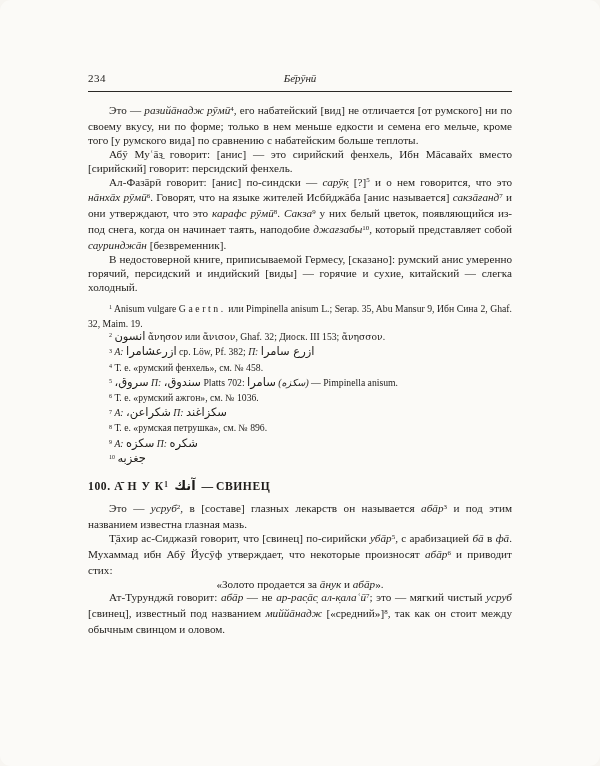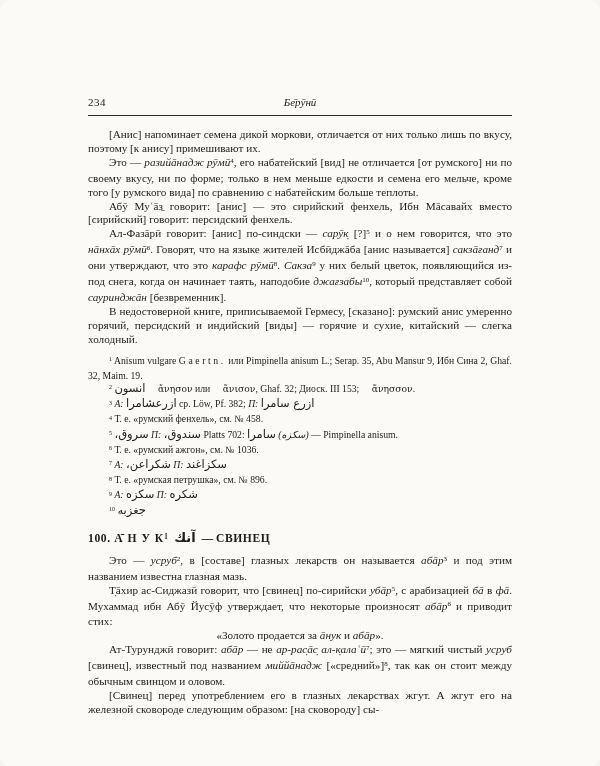--- a/index.html
+++ b/index.html
@@ -34,21 +34,20 @@
   }
   .page-num {
     position: absolute;
     left: 0;
     top: 0;
     letter-spacing: 0.5px;
   }
   .running-title {
     text-align: center;
     font-style: italic;
-    margin-top: 24px;
   }
   .body-text p {
     margin: 0;
     font-size: 11.2px;
     line-height: 13.9px;
     text-align: justify;
     text-indent: 21px;
   }
   .quote-line {
     text-align: center !important;
@@ -87,38 +86,36 @@
     font-size: 11.5px;
     line-height: 1;
     unicode-bidi: isolate;
     direction: rtl;
   }
   .section-heading .seg-ar { font-size: 13px; font-weight: bold; }
   .seg-gr {
     font-family: "DejaVu Serif", serif;
     font-size: 9.2px;
     line-height: 1;
-    margin-left: 10px;
   }
   .seg-sp { letter-spacing: 2.6px; }
   .seg-ls { letter-spacing: 1px; }
 </style>
 </head>
 <body>
 
 <div class="page">
   <div class="content">
 
     <div class="running-head">
       <span class="page-num">234</span>
       <div class="running-title">Бе̄рӯнӣ</div>
     </div>
 
     <div class="body-text">
-      <p><span>[Анис] напоминает семена дикой моркови, отличается от них только лишь по вкусу, поэтому [к анису] примешивают их.</span></p>
       <p><span>Это — </span><span class="seg-i">разийāнадж рӯмӣ</span><span class="seg-sup">4</span><span>, его набатейский [вид] не отличается [от румского] ни по своему вкусу, ни по форме; только в нем меньше едкости и семена его мельче, кроме того [у румского вида] по сравнению с набатейским больше теплоты.</span></p>
       <p><span>Абӯ Муʿāз̱ говорит: [анис] — это сирийский фенхель, Ибн Мāсавайх вместо [сирийский] говорит: персидский фенхель.</span></p>
       <p><span>Ал-Фазāрӣ говорит: [анис] по-синдски — </span><span class="seg-i">сарӯк̣</span><span> [?]</span><span class="seg-sup">5</span><span> и о нем говорится, что это </span><span class="seg-i">нāнхāх рӯмӣ</span><span class="seg-sup">6</span><span>. Говорят, что на языке жителей Исбӣджāба [анис называется] </span><span class="seg-i">сакзāғанд</span><span class="seg-sup">7</span><span> и они утверждают, что это </span><span class="seg-i">карафс рӯмӣ</span><span class="seg-sup">8</span><span>. </span><span class="seg-i">Сакза</span><span class="seg-sup">9</span><span> у них белый цветок, появляющийся из-под снега, когда он начинает таять, наподобие </span><span class="seg-i">джағзабы</span><span class="seg-sup">10</span><span>, который представляет собой </span><span class="seg-i">сауринджāн</span><span> [безвременник].</span></p>
       <p><span>В недостоверной книге, приписываемой Гермесу, [сказано]: румский анис умеренно горячий, персидский и индийский [виды] — горячие и сухие, китайский — слегка холодный.</span></p>
     </div>
 
     <div class="footnotes">
       <p class="footnote"><span class="seg-sup">1</span><span> Anisum vulgare </span><span class="seg-sp">Gaertn.</span><span> или Pimpinella anisum L.; Serap. 35, Abu Mansur 9, Ибн Сина 2, Ghaf. 32, Maim. 19.</span></p>
       <p class="footnote"><span class="seg-sup">2</span><span> </span><span class="seg-ar">انسون</span><span> </span><span class="seg-gr">ἄνησον</span><span> или </span><span class="seg-gr">ἄνισον</span><span>, Ghaf. 32; Диоск. III 153; </span><span class="seg-gr">ἄνησσον</span><span>.</span></p>
       <p class="footnote"><span class="seg-sup">3</span><span> </span><span class="seg-i">А:</span><span> </span><span class="seg-ar">ازرعشامرا</span><span> ср. Löw, Pf. 382; </span><span class="seg-i">П:</span><span> </span><span class="seg-ar">ازرع سامرا</span></p>
@@ -131,17 +128,16 @@
       <p class="footnote"><span class="seg-sup">10</span><span> </span><span class="seg-ar">جغزبه</span></p>
     </div>
 
     <h2 class="section-heading"><span>100. </span><span class="seg-ls">А̄ Н У К</span><span class="seg-sup">1</span><span> </span><span class="seg-ar">آنك</span><span> — СВИНЕЦ</span></h2>
 
     <div class="body-text">
       <p><span>Это — </span><span class="seg-i">усруб</span><span class="seg-sup">2</span><span>, в [составе] глазных лекарств он называется </span><span class="seg-i">абāр</span><span class="seg-sup">3</span><span> и под этим названием известна глазная мазь.</span></p>
       <p><span>Т̣āхир ас-Сиджазӣ говорит, что [свинец] по-сирийски </span><span class="seg-i">убāр</span><span class="seg-sup">5</span><span>,  с арабизацией </span><span class="seg-i">бā</span><span> в </span><span class="seg-i">фā</span><span>. Мухаммад ибн Абӯ Йусӯф утверждает, что некоторые произносят </span><span class="seg-i">абāр</span><span class="seg-sup">6</span><span> и приводит стих:</span></p>
       <p class="quote-line"><span>«Золото продается за </span><span class="seg-i">āнук</span><span> и </span><span class="seg-i">абāр</span><span>».</span></p>
       <p><span>Ат-Турунджӣ говорит: </span><span class="seg-i">абāр</span><span> — не </span><span class="seg-i">ар-рас̣āс̣ ал-к̣алаʿӣ</span><span class="seg-sup">7</span><span>;  это — мягкий чистый </span><span class="seg-i">усруб</span><span> [свинец], известный под названием </span><span class="seg-i">миййāнадж</span><span> [«средний»]</span><span class="seg-sup">8</span><span>, так как он стоит между обычным свинцом и оловом.</span></p>
-      <p><span>[Свинец] перед употреблением его в глазных лекарствах жгут.  А жгут его на железной сковороде следующим образом: [на сковороду] сы-</span></p>
     </div>
 
   </div>
 </div>
 
 </body></html>

